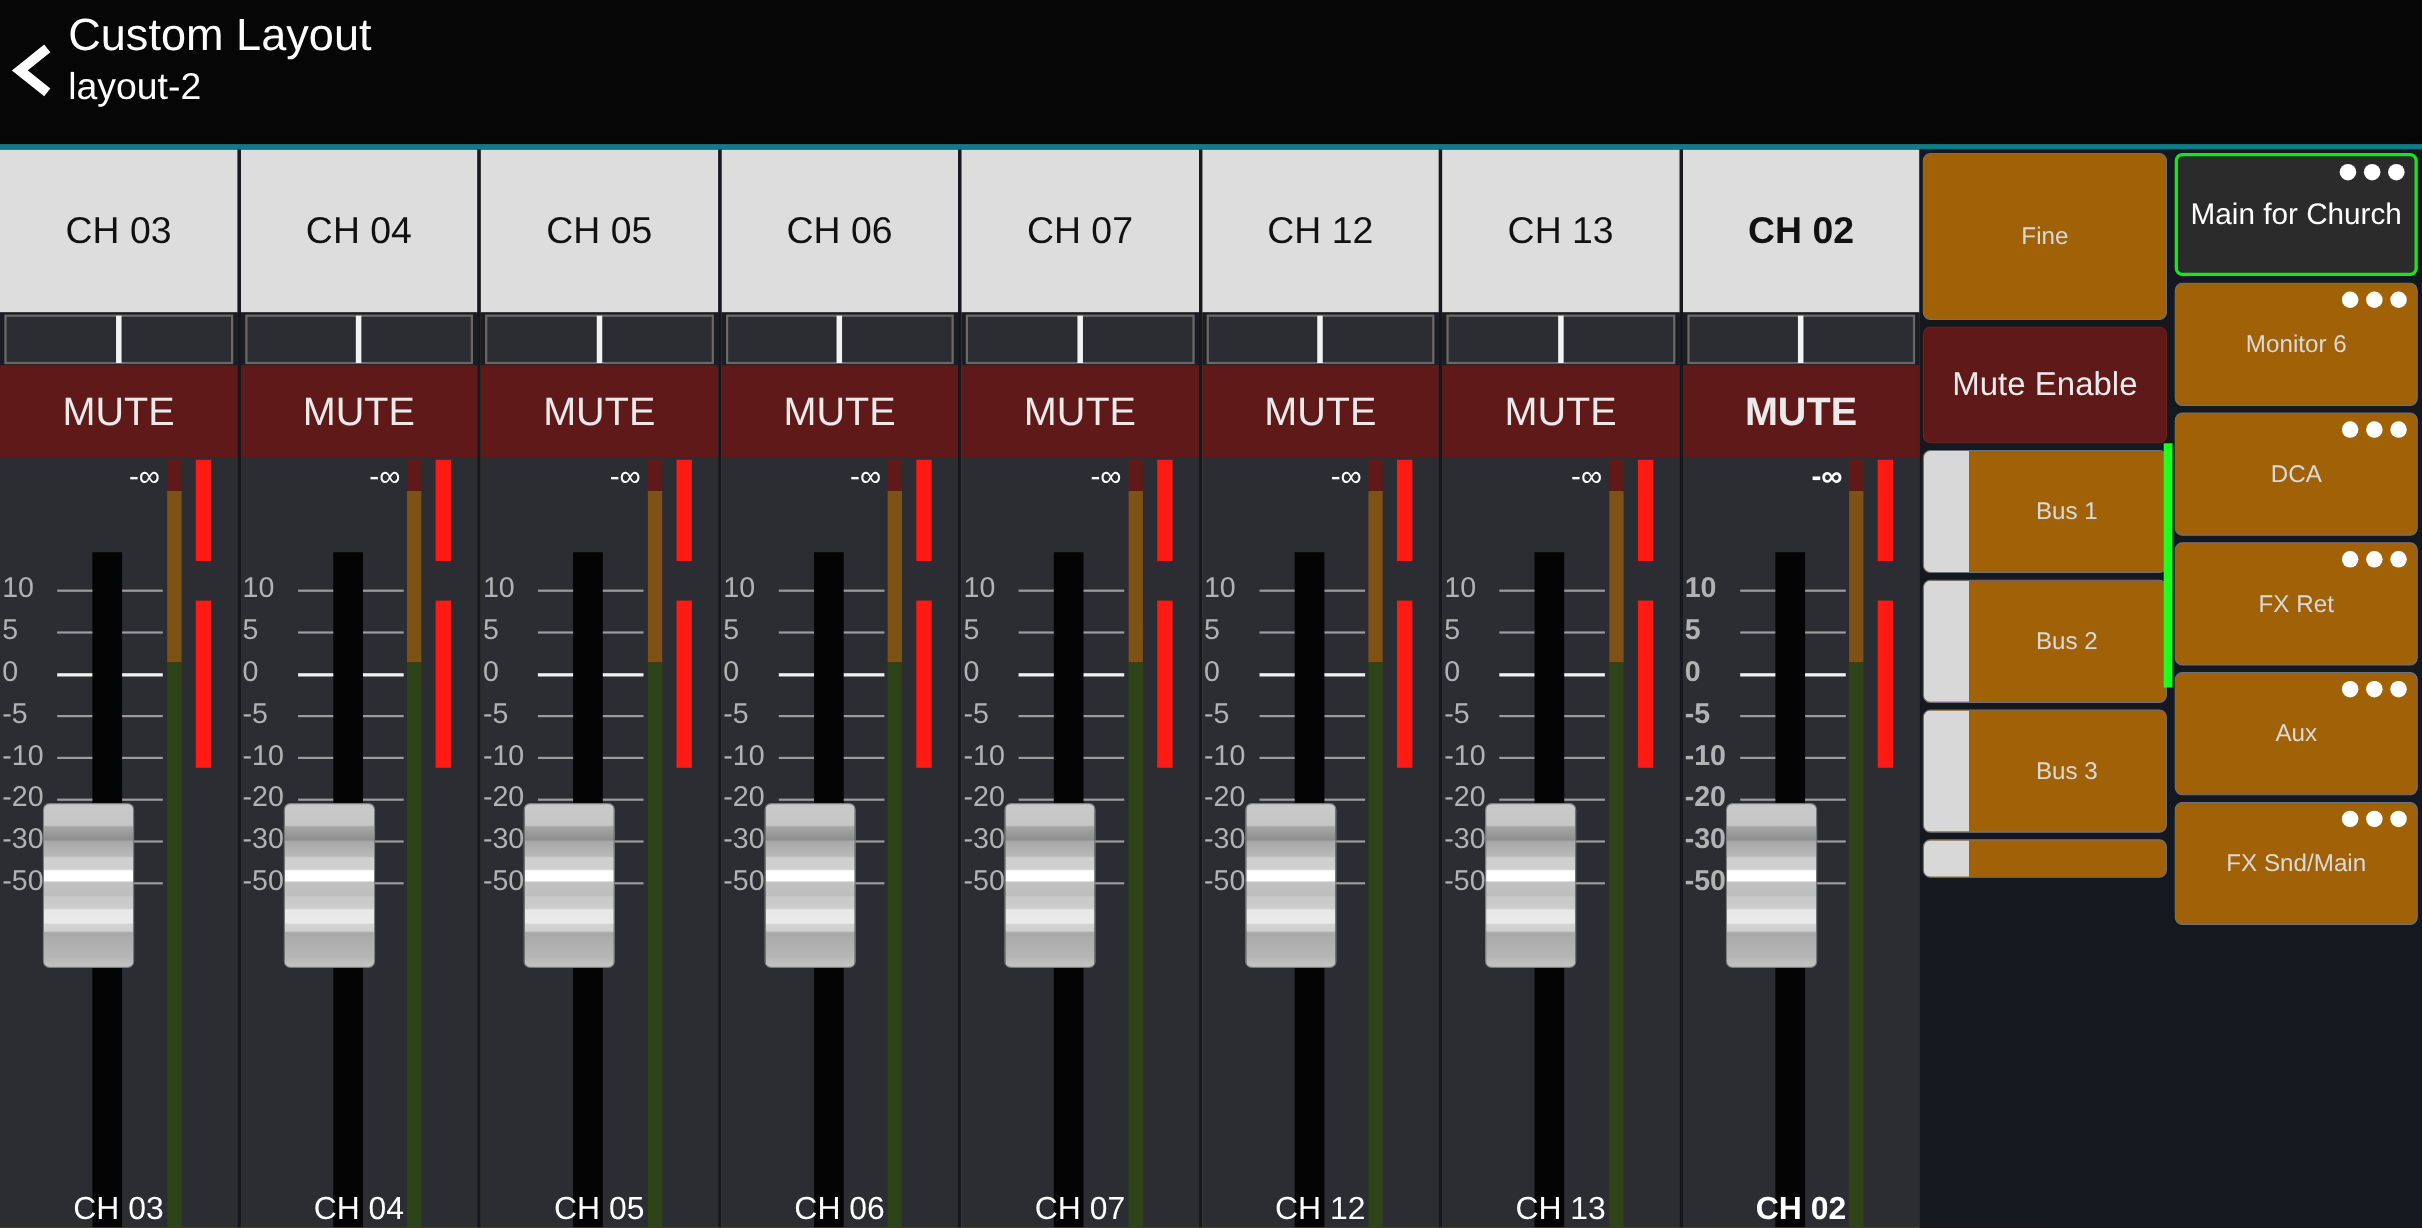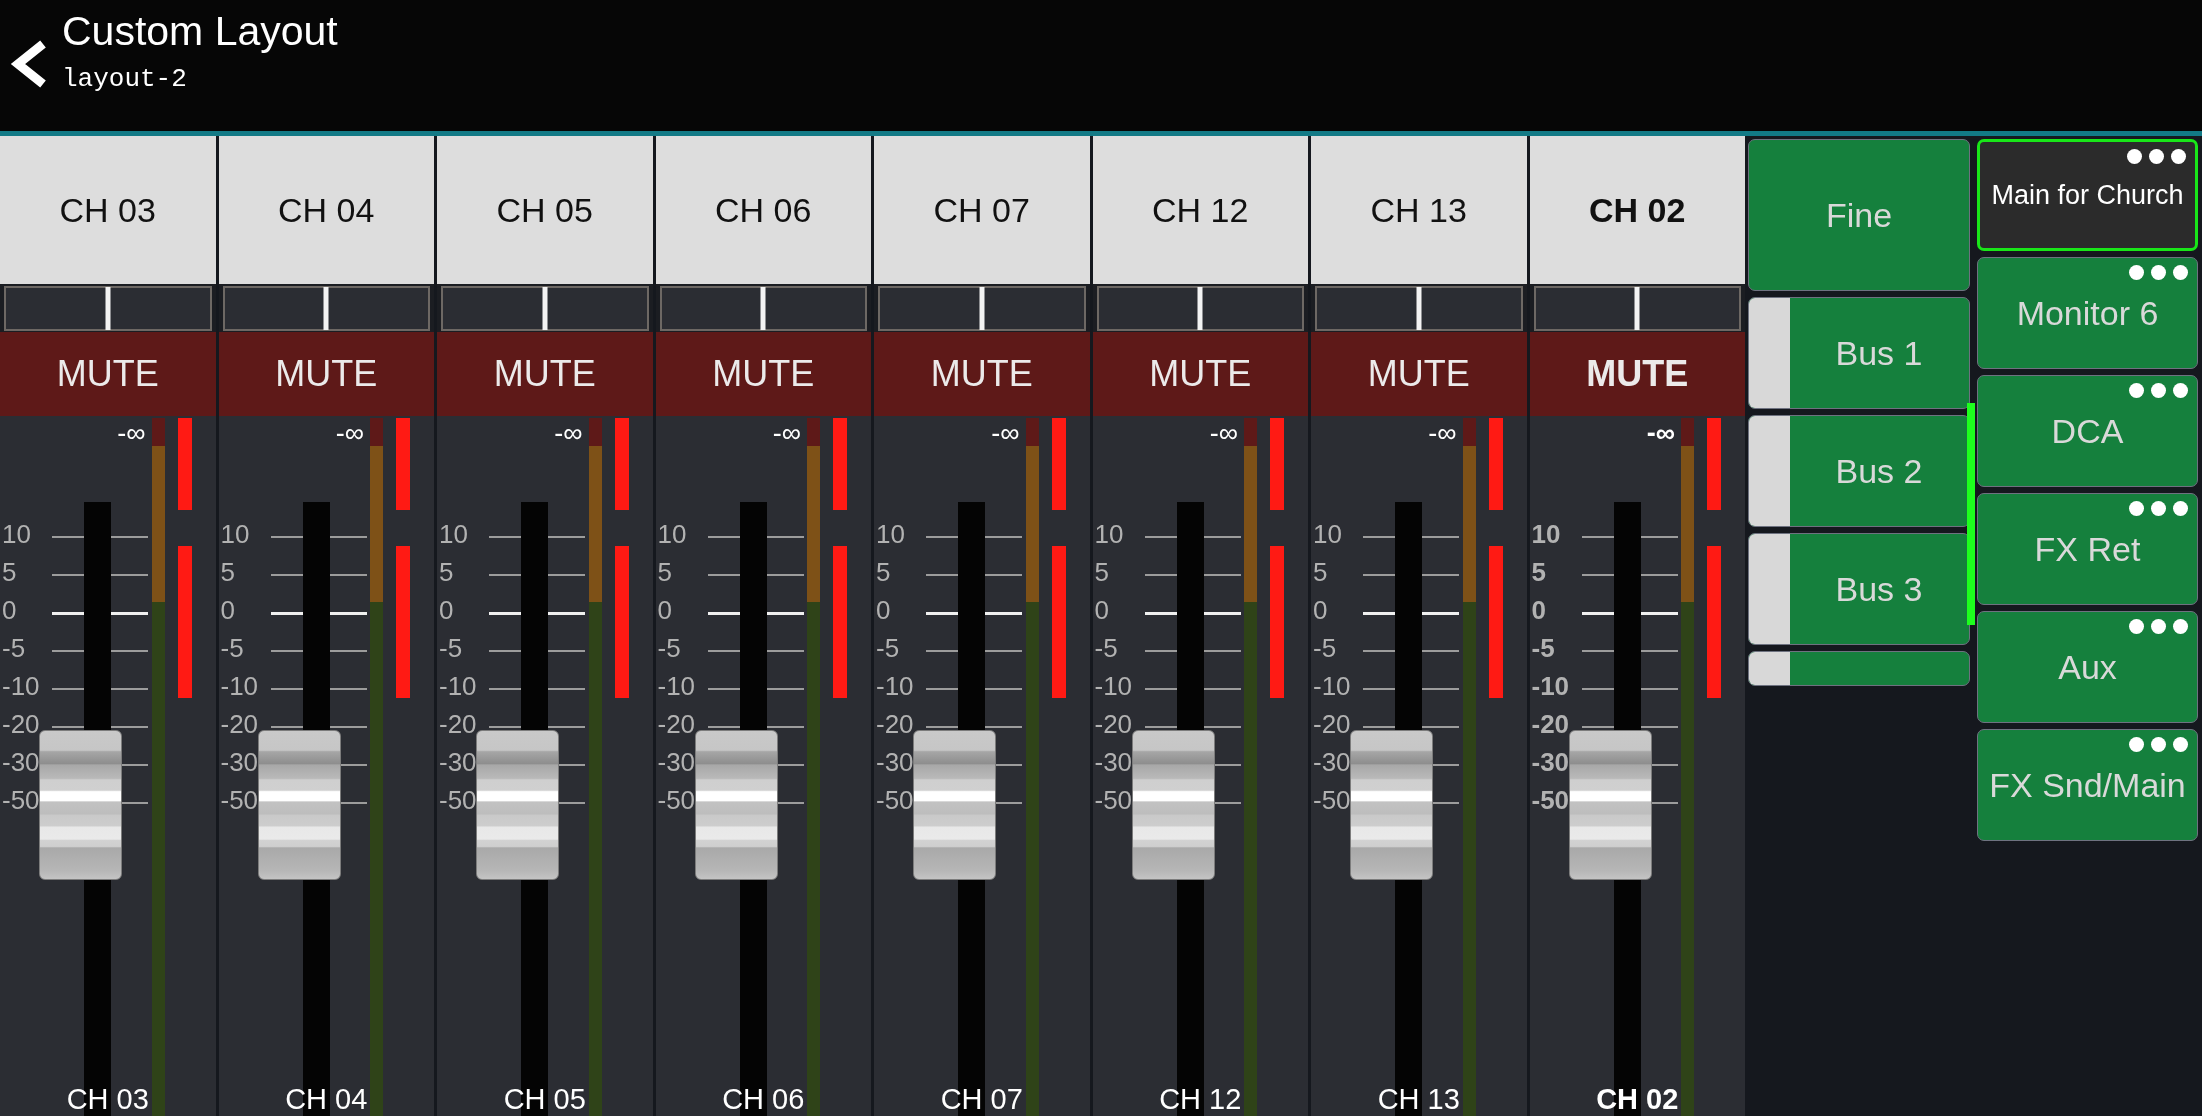--- a/index.html
+++ b/index.html
@@ -48,24 +48,23 @@
     top: 6px;
   }
   .title-main {
     color: #ffffff;
     font-size: 41px;
     line-height: 50px;
     white-space: nowrap;
   }
   .title-sub {
     color: #ffffff;
-    font-size: 26px;
+    font-size: 34px;
     line-height: 46px;
     white-space: nowrap;
-    font-family: Liberation Mono, monospace;
   }
   .accent-rule {
     position: absolute;
     left: 0;
     top: 131px;
     width: 2202px;
     height: 5px;
     background: #127a86;
   }
 
@@ -299,27 +298,27 @@
     width: 227px;
     height: 980px;
     box-sizing: border-box;
     padding: 3px 4px 3px 2px;
   }
 
   .pbtn {
     position: relative;
     box-sizing: border-box;
     border-radius: 7px;
-    background: #15803d;
+    background: #a16207;
     border: 1px solid #6e7280;
     color: #d9d9d9;
     display: flex;
     align-items: center;
     justify-content: center;
-    font-size: 34px;
+    font-size: 22px;
     margin-bottom: 6px;
     cursor: pointer;
     overflow: hidden;
   }
   .pbtn.red {
     background: #5e1918;
     border-color: #702220;
     color: #eceaea;
     font-size: 30px;
   }
@@ -829,20 +828,23 @@
           </div>
         </div>
       </div>
 
     <div class="side-panel">
       <div class="col-bus" id="bus-col-host">
         <div class="green-edge"></div>
       <div class="pbtn h-fine plain">
             <span class="lbltxt">Fine</span>
           </div>
+          <div class="pbtn h-mute red">
+            <span class="lbltxt">Mute Enable</span>
+          </div>
           <div class="pbtn h-bus plain">
             <span class="tab"></span>
             <span class="lbltxt">Bus 1</span>
           </div>
           <div class="pbtn h-bus plain">
             <span class="tab"></span>
             <span class="lbltxt">Bus 2</span>
           </div>
           <div class="pbtn h-bus plain">
             <span class="tab"></span>

